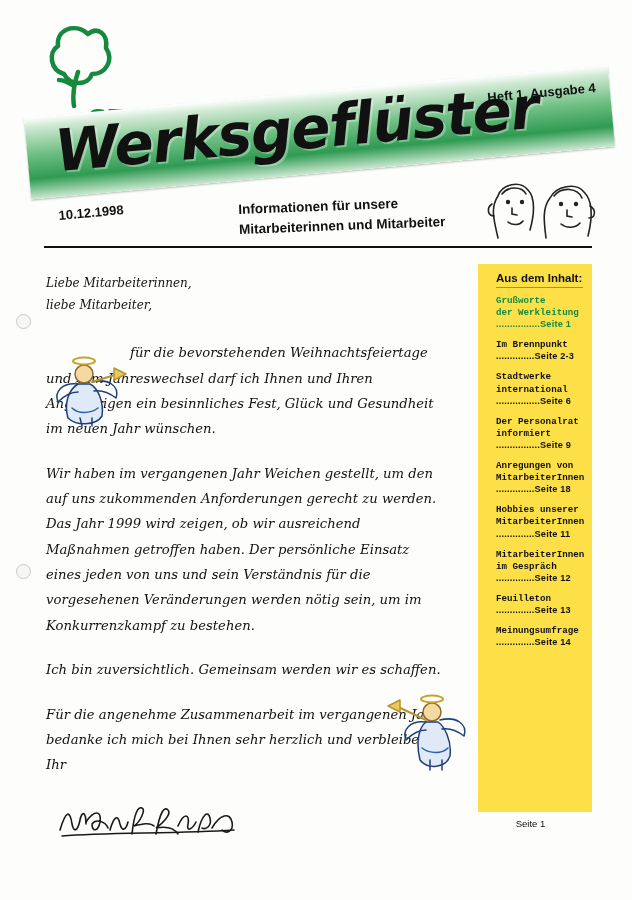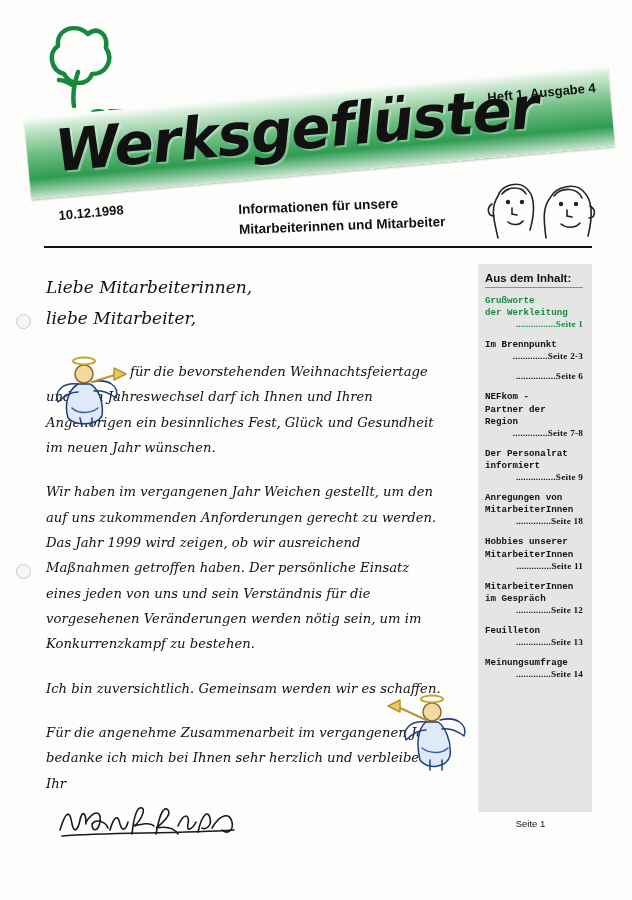--- a/index.html
+++ b/index.html
@@ -140,21 +140,21 @@
     left: 46px;
     top: 272px;
     width: 400px;
     font-family: "DejaVu Serif", serif;
     font-style: italic;
     font-size: 13.2px;
     line-height: 1.92;
     color: #111;
   }
   .letter p { margin: 0 0 19px 0; }
-  .salutation { margin-bottom: 24px !important; font-size: 17px; line-height: 1.85; }
+  .salutation { margin-bottom: 24px !important; font-size: 12px; line-height: 1.85; }
   .para-indent { text-indent: 84px; }
 
   .signature {
     position: absolute;
     left: 56px;
     top: 800px;
     width: 190px;
     height: 40px;
   }
 
@@ -169,22 +169,22 @@
   .punch.p1 { left: 16px; top: 314px; }
   .punch.p2 { left: 16px; top: 564px; }
 
   
   .toc {
     position: absolute;
     left: 478px;
     top: 264px;
     width: 114px;
     height: 548px;
-    background: #e5e5e5;
-    padding: 8px 9px 10px 7px;
+    background: #fde047;
+    padding: 8px 9px 10px 18px;
     box-sizing: border-box;
   }
   .toc-title {
     font-family: "Liberation Sans", sans-serif;
     font-weight: bold;
     font-size: 11.5px;
     color: #111;
     margin-bottom: 2px;
   }
   .toc-rule {
@@ -195,25 +195,25 @@
   .toc-item { margin-bottom: 10px; }
   .toc-item .lines {
     font-family: Liberation Mono, monospace;
     font-weight: bold;
     font-size: 9.2px;
     line-height: 1.32;
     color: #111;
   }
   .toc-item.accent .lines { color: #17893f; }
   .toc-page {
-    font-family: Liberation Serif, serif;
+    font-family: Liberation Sans, sans-serif;
     font-weight: bold;
     font-size: 9.2px;
     color: #111;
-    text-align: right;
+    text-align: left;
     letter-spacing: .2px;
     white-space: nowrap;
     overflow: hidden;
   }
   .toc-item.accent .toc-page { color: #17893f; }
 
   .folio {
     position: absolute;
     left: 478px;
     top: 818px;
@@ -353,25 +353,22 @@
 
     <div class="toc-item accent">
       <div class="lines">Grußworte<br>der Werkleitung</div>
       <div class="toc-page">................Seite 1</div>
     </div>
     <div class="toc-item">
       <div class="lines">Im Brennpunkt</div>
       <div class="toc-page">..............Seite 2-3</div>
     </div>
     <div class="toc-item">
+      <div class="lines">Stadtwerke<br>international</div>
       <div class="toc-page">................Seite 6</div>
-    </div>
-    <div class="toc-item">
-      <div class="lines">NEFkom -<br>Partner der Region</div>
-      <div class="toc-page">..............Seite 7-8</div>
     </div>
     <div class="toc-item">
       <div class="lines">Der Personalrat<br>informiert</div>
       <div class="toc-page">................Seite 9</div>
     </div>
     <div class="toc-item">
       <div class="lines">Anregungen von<br>MitarbeiterInnen</div>
       <div class="toc-page">..............Seite 18</div>
     </div>
     <div class="toc-item">

